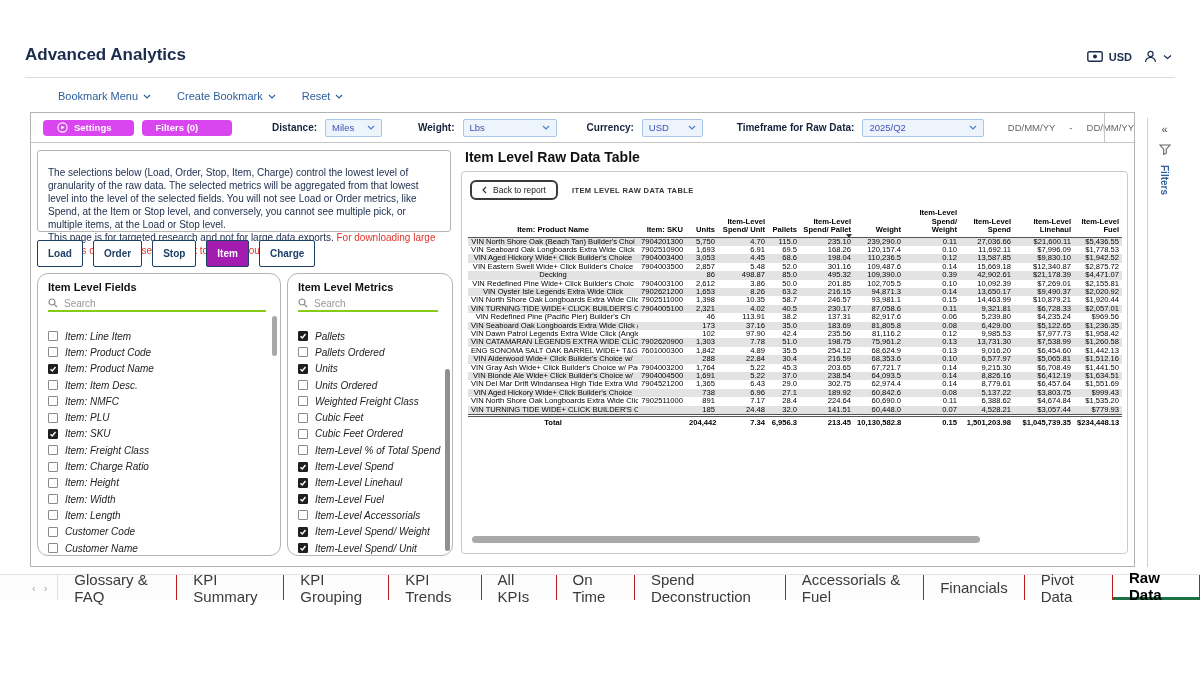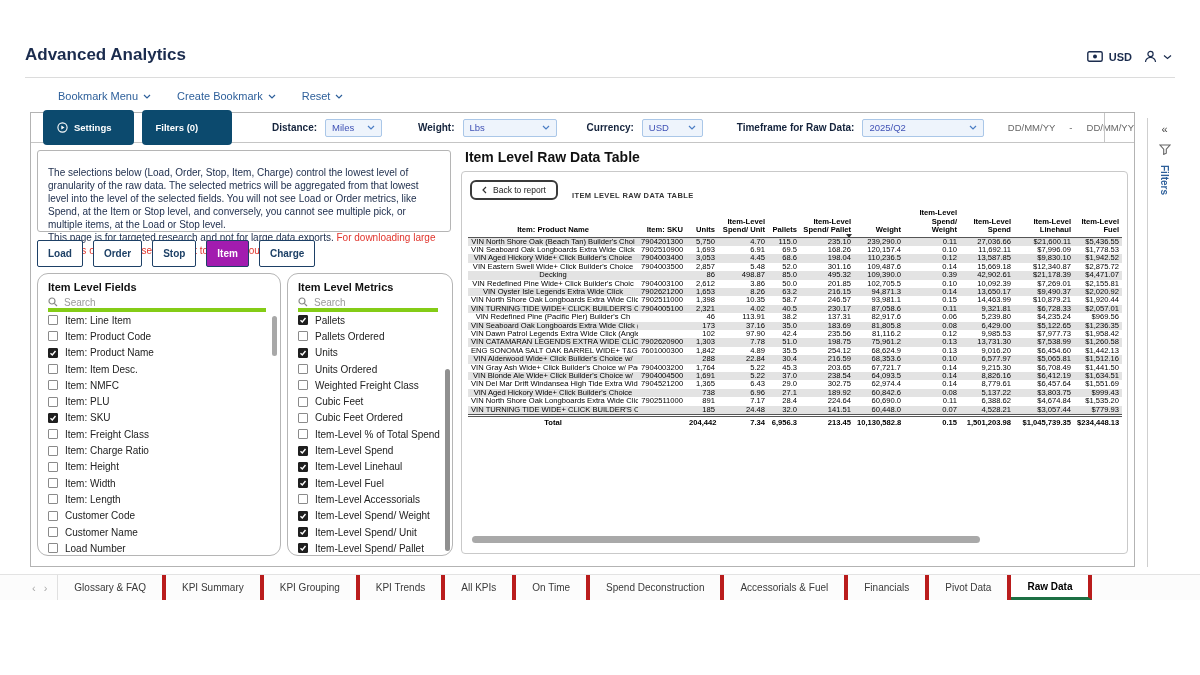--- a/index.html
+++ b/index.html
@@ -14,74 +14,74 @@
   .title-rule { position:absolute; left:25px; right:25px; top:77px; height:1px; background:#dcdcdc; }
 
   
   .bookmark-bar { position:absolute; left:30px; top:90px; display:flex; gap:26px;padding-left:28px; }
   .bm-item { display:flex; align-items:center; gap:5px; font-size:11px; color:#2d5f9a; cursor:pointer; }
 
   
   .main-panel { position:absolute; left:30px; top:112px; width:1105px; height:455px; border:1px solid #b3b3b3; background:#fff; }
   .topbar { position:relative; height:30px; border-bottom:1px solid #c5c5c5; display:flex; align-items:center; padding-left:12px; }
   .topbar-endcap { position:absolute; left:1073px; top:0; width:1px; height:30px; background:#c5c5c5; }
-  .nav-btn { height:35px; padding:0 14px; background:#0c4a6e; color:#fff; font-size:9.5px; font-weight:700; border:none; border-radius:4px; display:flex; align-items:center; gap:6px; cursor:pointer; font-family:"Liberation Sans",sans-serif; }
+  .nav-btn { height:16px; padding:0 14px; background:#d946ef; color:#fff; font-size:9.5px; font-weight:700; border:none; border-radius:4px; display:flex; align-items:center; gap:6px; cursor:pointer; font-family:"Liberation Sans",sans-serif; }
   .nav-btn.settings { width:92px; }
   .nav-btn.filters { width:92px; margin-left:8px; }
   .tb-label { font-size:10px; font-weight:700; color:#14233c; white-space:nowrap; }
   .dd { height:18px; background:#eef4fc; border:1px solid #aac7e8; border-radius:2px; display:flex; align-items:center; justify-content:space-between; padding:0 6px; color:#3f51b5; font-size:9.5px; cursor:pointer; }
   .dd .chev { color:#4a7dc4; display:flex; }
   .date-range { display:flex; align-items:center; gap:14px; font-size:9.5px; color:#666; }
 
   
   .info-box { position:absolute; left:6px; top:37px; width:414px; height:82px; border:1px solid #b5b5b5; border-radius:3px; padding:15px 10px; font-size:10px; line-height:13px; color:#1b2b4a; }
   .warn { color:#e0342c; }
   .level-buttons { position:absolute; left:6px; top:127px; display:flex; gap:10px; }
   .lvl-btn { height:27px; min-width:38px; padding:0 10px; background:#fff; border:1px solid #1d4066; border-radius:2px; color:#1d4066; font-size:10px; font-weight:600; cursor:pointer; font-family:"Liberation Sans",sans-serif; }
   .lvl-btn.active { background:#a21caf; color:#fff; }
 
   .list-panel { position:absolute; top:160px; height:283px; border:1px solid #b5b5b5; border-radius:11px; background:#fff; padding:7px 0 4px 10px; overflow:hidden; }
   .list-panel.fields { left:6px; width:244px; }
   .list-panel.metrics { left:256px; width:166px; }
   .lp-title { font-size:11px; font-weight:700; color:#111; margin-bottom:3px; }
-  .lp-search { display:flex; align-items:center; gap:6px; height:16px; border-bottom:4px solid #84cc16; margin-right:14px; color:#999; font-size:10px; }
-  .cl-items { margin-top:0; }
+  .lp-search { display:flex; align-items:center; gap:6px; height:16px; border-bottom:2px solid #84cc16; margin-right:14px; color:#999; font-size:10px; }
+  .cl-items { margin-top:16px;font-style:italic; }
   .cl-item { display:flex; align-items:center; gap:7px; height:16.3px; cursor:pointer; }
   .cb { width:10px; height:10px; border:1px solid #8a8a8a; background:#fff; border-radius:1px; display:flex; align-items:center; justify-content:center; flex:0 0 auto; }
   .cb.checked { background:#1f1f1f; border-color:#1f1f1f; }
   .cl-label { font-size:10px; color:#222; white-space:nowrap; }
   .vscroll { position:absolute; width:5px; border-radius:3px; background:#a8a8a8; }
   .vscroll.fields-thumb { right:3px; top:42px; height:40px; }
   .vscroll.metrics-thumb { right:2px; top:95px; height:182px; background:#909090; }
 
   
   .table-title { position:absolute; left:434px; top:36px; font-size:14px; font-weight:700; color:#111; }
   .table-panel { position:absolute; left:430px; top:58px; width:667px; height:383px; border:1px solid #c9c9c9; border-radius:4px; background:#fff; padding:6px 6px 0 6px; }
-  .tp-toolbar { display:flex; align-items:flex-end; gap:14px; margin:2px 0 8px 2px; }
+  .tp-toolbar { display:flex; align-items:center; gap:14px; margin:2px 0 8px 2px; }
   .back-btn { display:flex; align-items:center; gap:6px; height:20px; padding:0 10px; background:#fff; border:2px solid #3a3a3a; border-radius:6px; font-size:8.5px; color:#222; cursor:pointer; font-family:"Liberation Sans",sans-serif; }
   .tp-crumb { font-size:7.5px; font-weight:700; letter-spacing:.4px; color:#333; }
   table.data { border-collapse:collapse; table-layout:fixed; width:654px; }
   table.data th { font-size:7.6px; font-weight:700; color:#000; border-bottom:1px solid #555; padding:1px 3px 2px; vertical-align:bottom; line-height:8.5px; text-align:right; position:relative; }
   table.data th:first-child { text-align:center; }
   table.data td { font-size:7.6px; color:#000; padding:0 3px; height:8.4px; line-height:8.4px; white-space:nowrap; overflow:hidden; text-align:right; }
   table.data td:first-child { text-align:center; }
   tr.alt { background:#e3e3e3; }
   tr.total-row td { border-top:3px double #555; font-weight:700; height:12px; padding-top:2px; background:#fff; }
   .sort-icon { position:absolute; right:2px; bottom:-1px; line-height:0; }
   .hscrollbar { position:absolute; left:10px; bottom:10px; width:508px; height:7px; border-radius:4px; background:#a9a9a9; }
 
   
   .filters-pane { position:absolute; left:1147px; top:118px; width:34px; height:449px; border-left:1px solid #cfcfcf; display:flex; flex-direction:column; align-items:center; padding-top:6px; gap:10px; background:#fff; }
   .collapse-arrow { font-size:11px; color:#444; cursor:pointer; line-height:10px; }
   .filters-pane .vertical-label { writing-mode:vertical-rl; font-size:10px; color:#2d5f9a; font-weight:600; }
 
   
   .tab-bar { position:absolute; left:0; right:0; top:574px; height:26px; background:#fcfcfc; border-top:1px solid #e3e3e3; display:flex; align-items:stretch; padding-left:22px; }
   .tab-nav { display:flex; align-items:center; gap:8px; color:#aaa; font-size:11px; padding:0 10px; border-right:1px solid #e0e0e0; }
-  .tab { display:flex; align-items:center; padding:0 16px; font-size:10px; color:#3a3a3a; border-right:4px solid #b91c1c; cursor:pointer; background:#fcfcfc; }
+  .tab { display:flex; align-items:center; padding:0 16px; font-size:15px; color:#3a3a3a; border-right:1px solid #b91c1c; cursor:pointer; background:#fcfcfc; }
   .tab.active { background:#fff; color:#000; font-weight:700; border-bottom:3px solid #1d7044; }
 
   svg { display:block; }
 </style>
 </head>
 <body>
 
 <div class="page">
 
   <div class="page-title">Advanced Analytics</div>

